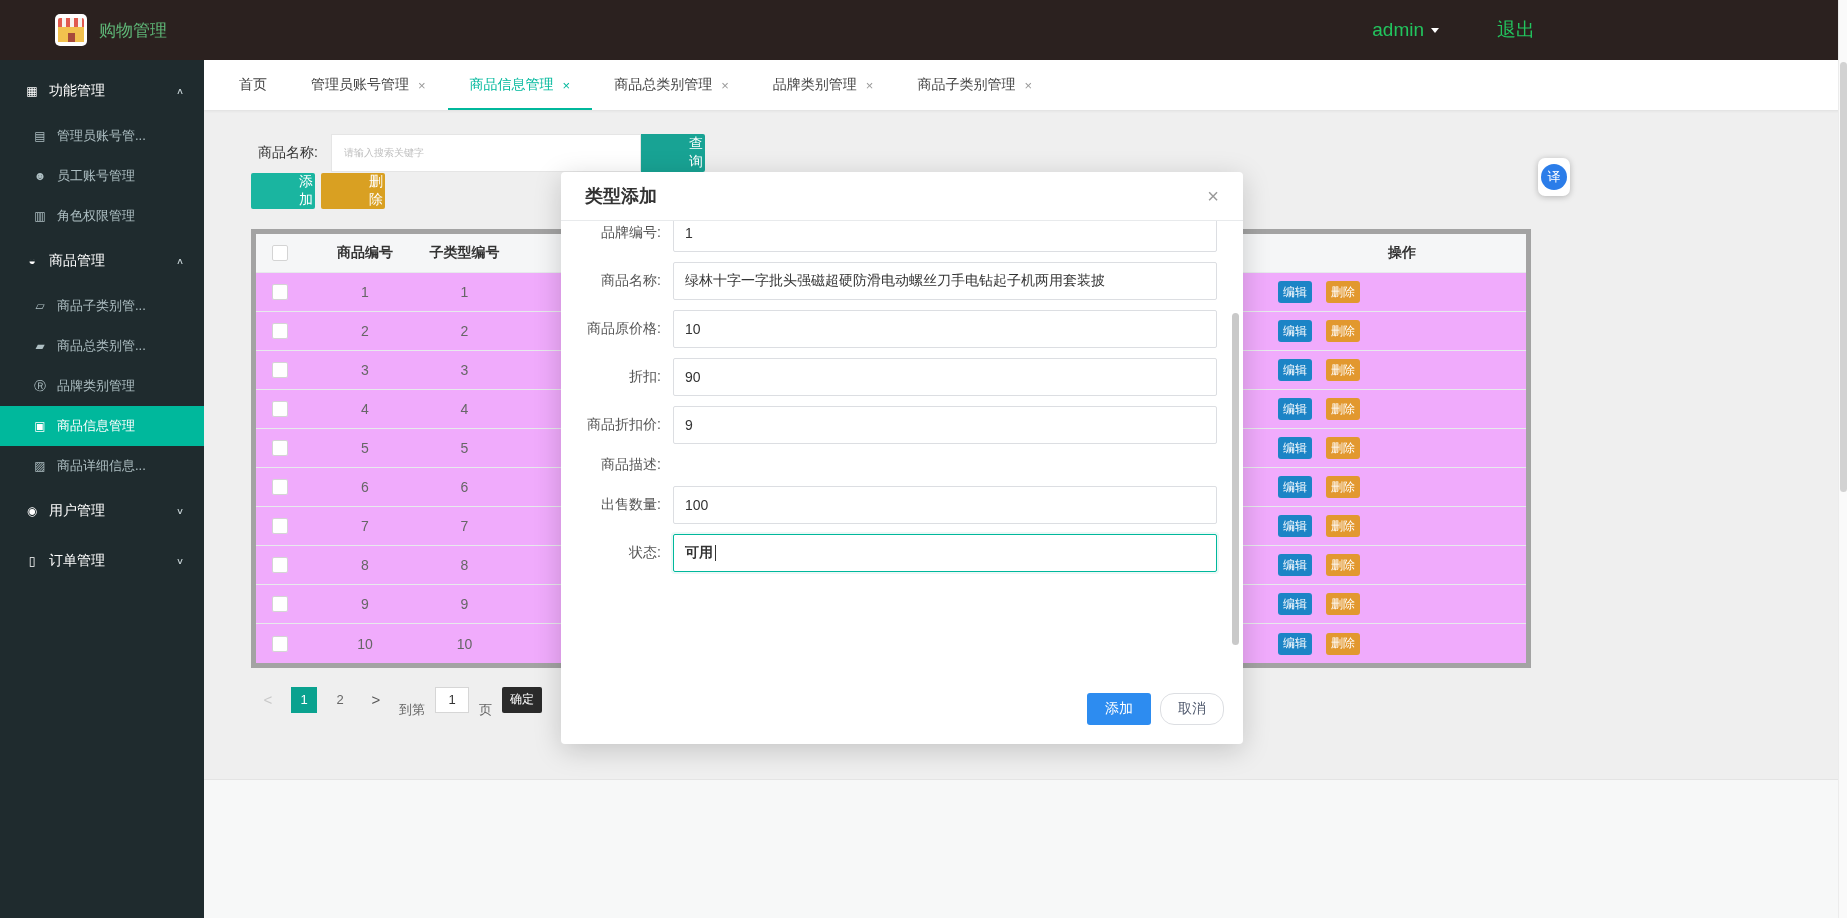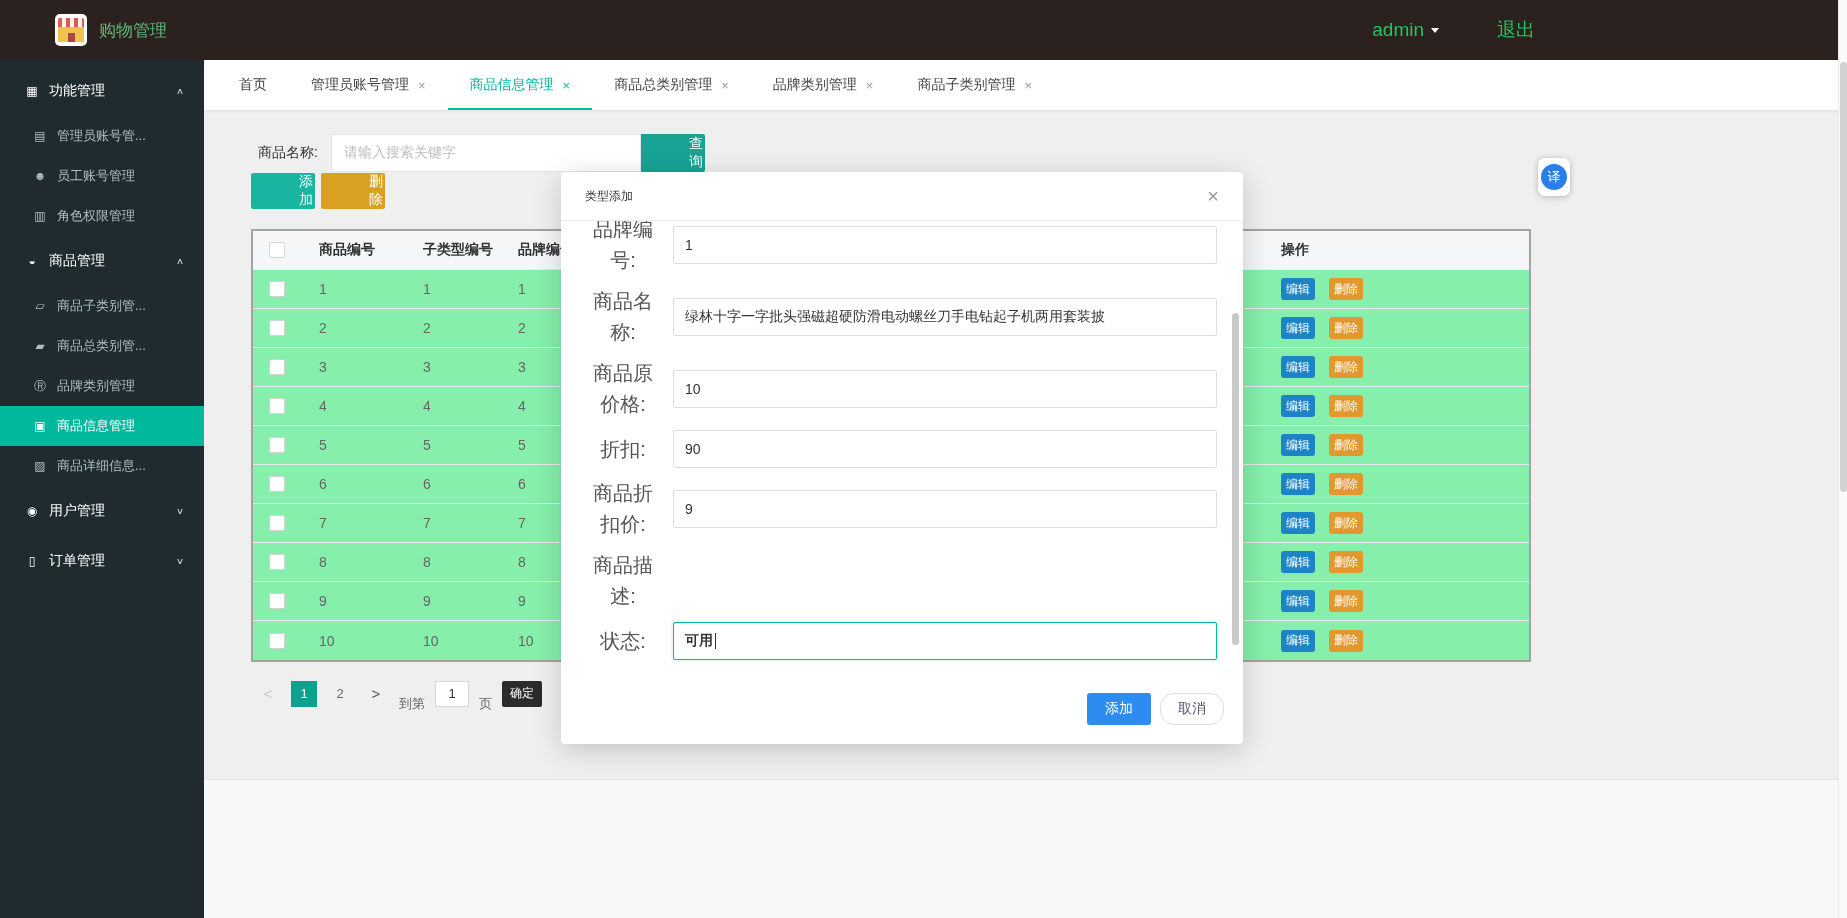--- a/index.html
+++ b/index.html
@@ -33,29 +33,29 @@
   .tabbar{height:50px;background:#fff;display:flex;align-items:stretch;padding-left:13px;box-shadow:0 1px 3px rgba(0,0,0,.07);position:relative;z-index:2;}
   .tab{display:flex;align-items:center;padding:0 22px;font-size:14px;color:#444;position:relative;cursor:pointer;white-space:nowrap;}
   .tab.active{color:var(--accent-teal,#00b89c);}
   .tab.active::after{content:"";position:absolute;left:0;right:0;bottom:0;height:2px;background:var(--accent-teal,#00b89c);}
   .tab .close{margin-left:9px;font-size:13px;color:#999;}
   .tab.active .close{color:var(--accent-teal,#00b89c);}
 
   .content{padding:24px 0 0 47px;position:relative;z-index:1;}
   .search-row{display:flex;align-items:center;}
   .search-label{font-size:14px;color:#333;margin-right:13px;margin-left:7px;}
-  .search-input{width:310px;height:38px;background:#fff;border:1px solid #e5e5e5;display:flex;align-items:center;padding:0 12px;font-size:14px;color:#bfbfbf;cursor:text;}
+  .search-input{width:310px;height:38px;background:#fff;border:1px solid #e5e5e5;display:flex;align-items:center;padding:0 12px;font-size:10px;color:#bfbfbf;cursor:text;}
   .btn{display:flex;align-items:center;justify-content:center;color:#fff;font-size:14px;cursor:pointer;border-radius:2px;padding-left:48px;}
   .btn-query{width:64px;height:38px;background:var(--query-teal,#18a394);border-radius:0 2px 2px 0;}
   .action-row{display:flex;gap:6px;margin-top:1px;}
   .btn-add{width:64px;height:36px;background:var(--add-teal,#1ab5a0);}
   .btn-del{width:64px;height:36px;background:var(--warning-amber,#d9a022);}
 
   
-  .table{width:1280px;background:#86efac;border:2px solid #a3a3a3;margin-top:20px;}
+  .table{width:1280px;background:#f0abfc;border:5px solid #a3a3a3;margin-top:20px;text-align:center;}
   .trow{display:grid;grid-template-columns:48px 104px 95px 1fr 248px;align-items:center;height:39px;border-bottom:1px solid #e7eaec;font-size:14px;color:#666;}
   .trow:last-child{border-bottom:none;}
   .trow.thead{background:#f5f6f7;font-weight:bold;color:#333;}
   .tcell{padding-left:18px;overflow:hidden;white-space:nowrap;}
   .tcell.cbcell{padding-left:0;display:flex;justify-content:center;}
   .tcell.op,.tcell.op-h{padding-left:0;}
   .tcell.op{display:flex;gap:14px;align-items:center;}
   .cb{width:16px;height:16px;border:1px solid #d4d4d4;border-radius:2px;background:#fff;cursor:pointer;}
   .btn-edit{width:34px;height:22px;background:var(--edit-blue,#1c84c6);color:#fff;font-size:12px;border-radius:3px;display:flex;align-items:center;justify-content:center;cursor:pointer;}
   .btn-rowdel{width:34px;height:22px;background:var(--row-delete-amber,#e2982f);color:#fff;font-size:12px;border-radius:3px;display:flex;align-items:center;justify-content:center;cursor:pointer;}
@@ -68,26 +68,26 @@
   .pg.arrow.dark{color:#555;}
   .goto-label{color:#666;margin-top:21px;}
   .goto-input{width:34px;height:26px;border:1px solid #d6d6d6;background:#fff;display:flex;align-items:center;justify-content:center;color:#333;cursor:text;}
   .btn-confirm{height:26px;padding:0 8px;background:var(--confirm-dark,#2b2b2b);color:#fff;font-size:12px;display:flex;align-items:center;cursor:pointer;border-radius:2px;}
 
   .bottom-strip{position:absolute;top:719px;left:0;right:0;bottom:0;background:#f7f8f8;border-top:1px solid #e4e4e4;}
 
   
   .modal{position:absolute;left:561px;top:172px;width:682px;height:572px;background:#fff;border-radius:4px;box-shadow:0 6px 28px rgba(0,0,0,.18);z-index:20;display:flex;flex-direction:column;}
   .modal-header{height:49px;border-bottom:1px solid #e8eaec;display:flex;align-items:center;padding:0 24px;flex:none;}
-  .modal-title{font-size:12px;color:#333;}
+  .modal-title{font-size:18px;color:#333;font-weight:bold;}
   .modal-close{margin-left:auto;font-size:20px;color:#999;cursor:pointer;line-height:1;}
   .modal-body{flex:1;overflow:hidden;padding:0 26px 0 24px;position:relative;}
   .frow{display:flex;align-items:center;margin:10px 0;}
   .frow.cut{margin-top:-7px;}
-  .flabel{width:76px;text-align:center;font-size:20px;color:#555;margin-right:12px;line-height:1.55;flex:none;}
+  .flabel{width:76px;text-align:right;font-size:14px;color:#555;margin-right:12px;line-height:1.55;flex:none;}
   .finput{flex:1;min-height:38px;border:1px solid #dcdee2;border-radius:2px;display:flex;align-items:center;padding:0 11px;font-size:14px;color:#333;background:#fff;white-space:nowrap;overflow:hidden;cursor:text;}
   .finput.focused{border-color:var(--accent-teal,#00b89c);box-shadow:0 0 0 2px rgba(0,184,156,.08);font-weight:bold;}
   .caret{width:1px;height:16px;background:#333;margin-left:2px;flex:none;}
   .modal-scrollbar{position:absolute;right:4px;top:92px;width:7px;height:332px;background:#c9c9c9;border-radius:4px;cursor:pointer;}
   .modal-footer{height:70px;display:flex;align-items:center;justify-content:flex-end;padding:0 19px;gap:9px;flex:none;}
   .btn-primary{width:64px;height:32px;background:var(--primary-blue,#2d8cf0);color:#fff;border-radius:3px;display:flex;align-items:center;justify-content:center;font-size:14px;cursor:pointer;}
   .btn-default{width:64px;height:32px;background:#fff;border:1px solid #dcdee2;color:#515a6e;border-radius:14px;display:flex;align-items:center;justify-content:center;font-size:14px;cursor:pointer;}
 
   
   .translate-pop{position:absolute;left:1538px;top:158px;width:32px;height:38px;background:#fff;border-radius:7px;box-shadow:0 1px 6px rgba(0,0,0,.25);z-index:30;display:flex;align-items:center;justify-content:center;cursor:pointer;}
@@ -387,20 +387,24 @@
             <div class="finput">90</div>
           </div>
           <div class="frow">
             <div class="flabel">商品折扣价:</div>
             <div class="finput">9</div>
           </div>
           <div class="frow">
             <div class="flabel">商品描述:</div>
           </div>
           <div class="frow">
+            <div class="flabel">出售数量:</div>
+            <div class="finput">100</div>
+          </div>
+          <div class="frow">
             <div class="flabel">状态:</div>
             <div class="finput focused">可用<span class="caret"></span></div>
           </div>
         </div>
       <div class="modal-scrollbar"></div>
     </div>
     <div class="modal-footer">
       <div class="btn-primary">添加</div>
       <div class="btn-default">取消</div>
     </div>

